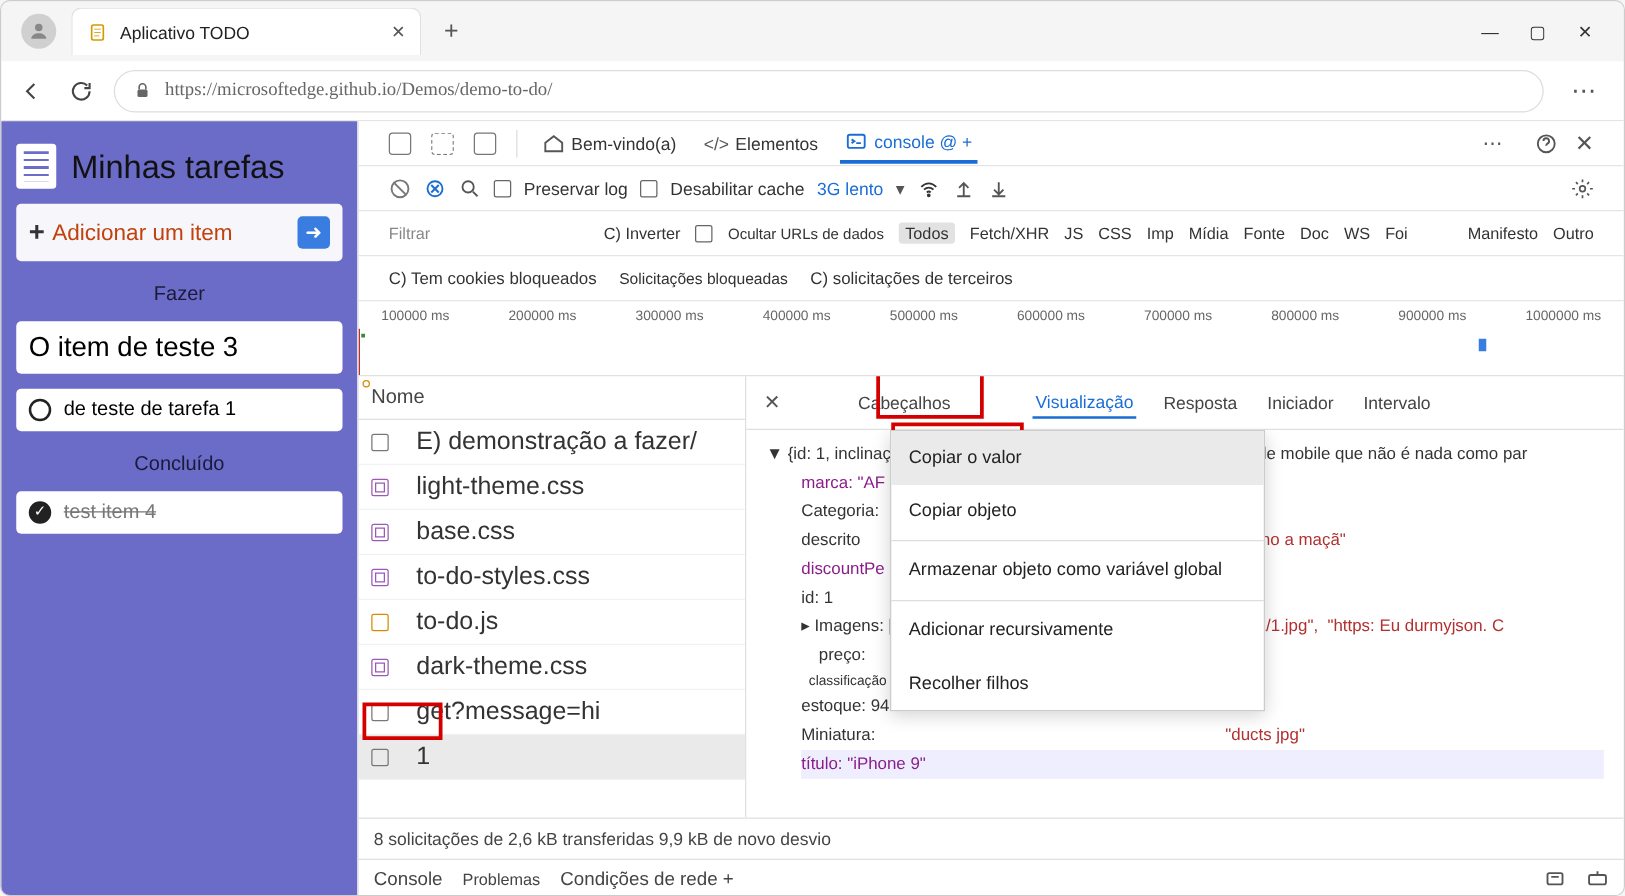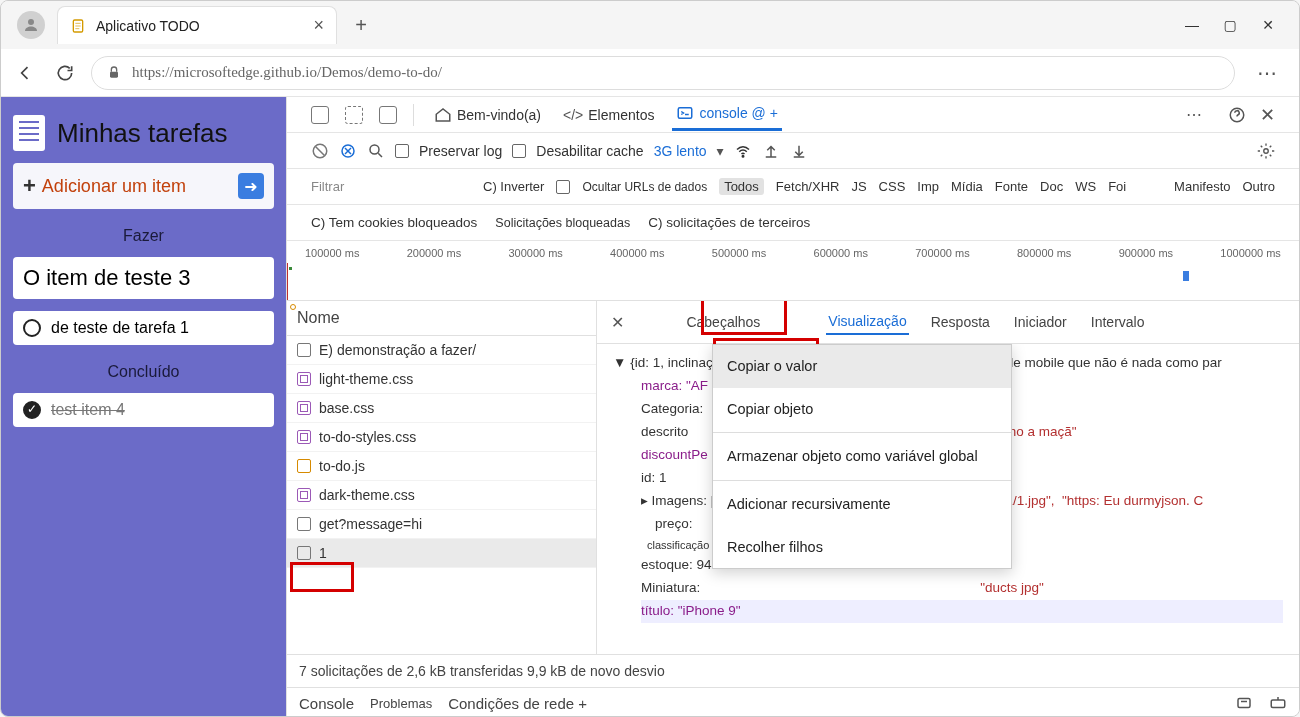--- a/index.html
+++ b/index.html
@@ -45,21 +45,21 @@
 .dt-tab{display:flex;align-items:center;gap:5px;padding:6px 4px;}
 .dt-tab.active{border-bottom:3px solid #1a6dd6;color:#1a6dd6;}
 .chkbox{width:14px;height:14px;border:1.5px solid #666;border-radius:2px;}
 .pill{background:#e2e2e2;border-radius:3px;padding:1px 5px;font-size:13px;}
 .icon16{width:18px;height:18px;}
 .netbody{flex:1;display:flex;overflow:hidden;position:relative;}
 .leftcol{width:310px;border-right:1px solid #e0e0e0;display:flex;flex-direction:column;}
 .timeline{height:60px;border-bottom:1px solid #e0e0e0;position:relative;font-size:11px;color:#666;}
 .timeline-labels{display:flex;justify-content:space-between;padding:6px 18px 0;}
 .col-head{padding:8px 10px;border-bottom:1px solid #e0e0e0;color:#444;}
-.req-row{padding:6px 10px;display:flex;align-items:center;gap:8px;font-size:14px;color:#333;border-bottom:1px solid #f2f2f2;}
+.req-row{padding:6px 10px;display:flex;align-items:center;gap:22px;font-size:20px;color:#333;border-bottom:1px solid #f2f2f2;}
 .req-row.sel{background:#eaeaea;}
 .doc-icon{width:14px;height:14px;border:1.5px solid #777;border-radius:2px;}
 .css-icon{width:14px;height:14px;border:1.5px solid #9b59b6;border-radius:2px;position:relative;}
 .css-icon::after{content:"";position:absolute;inset:2px;border:1.5px solid #9b59b6;}
 .js-icon{width:14px;height:14px;border:1.5px solid #d68a00;border-radius:2px;}
 .js-icon::after{content:"";position:absolute;left:3px;top:3px;width:4px;height:4px;border:1.5px solid #d68a00;border-radius:50%;}
 .rightcol{flex:1;display:flex;flex-direction:column;}
 .detail-tabs{display:flex;align-items:center;gap:20px;padding:8px 14px;border-bottom:1px solid #e0e0e0;font-size:14px;color:#444;}
 .detail-tabs .dtab{padding:4px 2px;}
 .dtab.active{color:#1a6dd6;border-bottom:2px solid #1a6dd6;margin-left:44px;}
@@ -340,21 +340,21 @@
             <div>Adicionar recursivamente</div>
             <div>Recolher filhos</div>
           </div>
         </div>
       </div>
 
       <div class="red-hl" style="left:414px;top:-14px;width:86px;height:48px;"></div>
       <div class="red-hl" style="left:426px;top:37px;width:106px;height:42px;"></div>
     </div>
 
-    <div class="status-row">7 solicitações de 2,6 kB transferidas 9,9 kB de novo desvio</div>
+    <div class="status-row">8 solicitações de 2,6 kB transferidas 9,9 kB de novo desvio</div>
 
     <div class="drawer">
       <span>Console</span>
       <span style="font-size:13px">Problemas</span>
       <span>Condições de rede +</span>
       <div class="spacer"></div>
       <svg class="icon16" viewBox="0 0 24 24" fill="none" stroke="#555" stroke-width="2">
           <rect x="4" y="6" width="16" height="12" rx="2"></rect>
           <path d="M8 10h8"></path>
         </svg>

